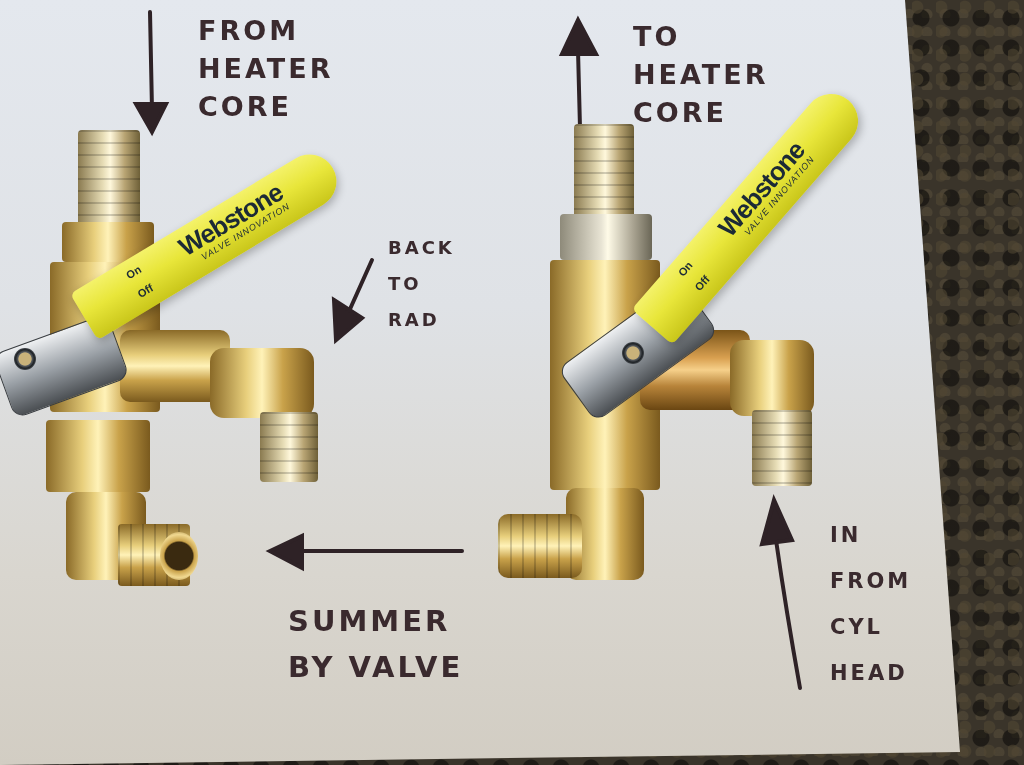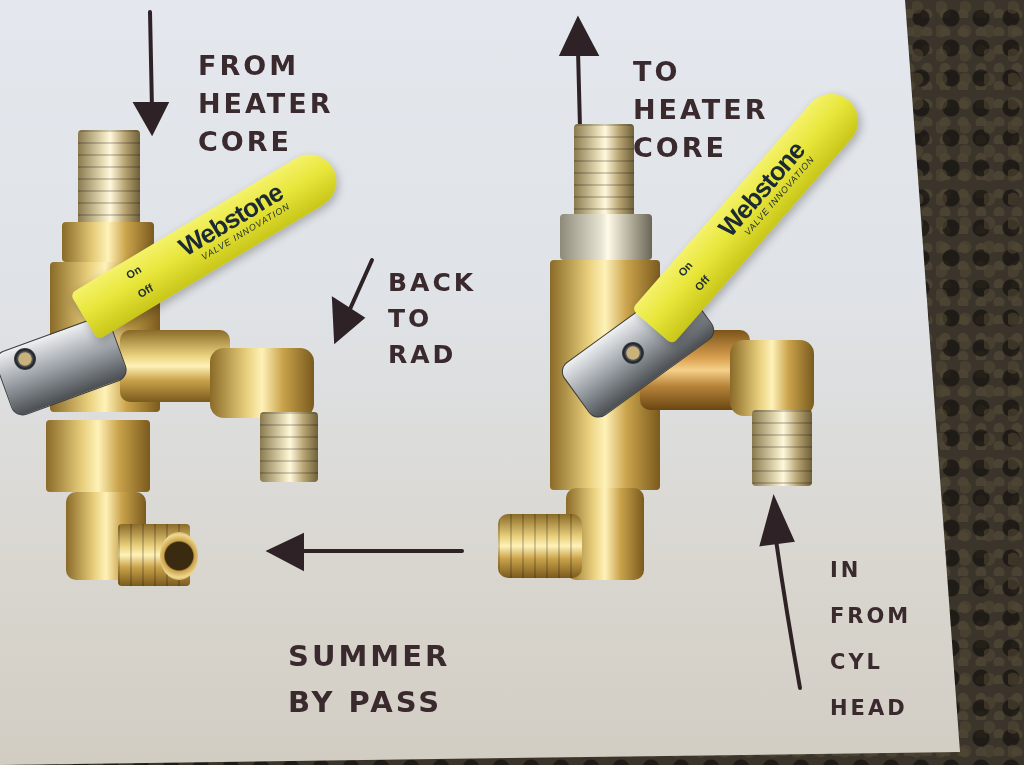--- a/index.html
+++ b/index.html
@@ -20,21 +20,20 @@
     .paper {
       position: absolute; left: 0; top: 0; width: 1024px; height: 765px;
       clip-path: polygon(0 0, 905px 0, 960px 752px, 0 765px);
       background: linear-gradient(180deg, #e4e8ee 0%, #dfe2e6 40%, #d9d6cf 75%, #d2cdc3 100%);
     }
     .hand {
       position: absolute; color: #3a2a2e;
       font-family: "DejaVu Sans", sans-serif; font-weight: bold;
       font-size: 27px; line-height: 38px; letter-spacing: 3px;
       white-space: pre-line;
-      margin-top: 35px;
     }
     svg.arrows { position: absolute; left: 0; top: 0; }
 
     
     .brass {
       position: absolute;
       background: linear-gradient(90deg, #8a6a28 0%, #e8cf7c 35%, #fff2b8 50%, #c9a24a 70%, #7a5a1e 100%);
       border-radius: 4px;
     }
     .brass.h {
@@ -81,25 +80,25 @@
 
 <div class="granite"></div>
 <div class="paper"></div>
 
 <div class="hand" style="left:198px; top:12px;">FROM
 HEATER
 CORE</div>
 <div class="hand" style="left:633px; top:18px;">TO
 HEATER
 CORE</div>
-<div class="hand" style="left:388px; top:230px; font-size:25px; line-height:36px;">BACK
+<div class="hand" style="left:388px; top:230px; font-size:18px; line-height:36px;">BACK
 TO
 RAD</div>
 <div class="hand" style="left:288px; top:598px; font-size:29px; line-height:46px;">SUMMER
-BY PASS</div>
+BY VALVE</div>
 <div class="hand" style="left:830px; top:512px; font-size:21px; line-height:46px;">IN
 FROM
 CYL
 HEAD</div>
 
 <svg class="arrows" width="1024" height="765">
   <g stroke="#2e2226" stroke-width="4" fill="#2e2226" stroke-linecap="round">
 
     <line x1="150" y1="12" x2="152" y2="110"></line>
     <polygon points="136,104 166,104 152,132"></polygon>

